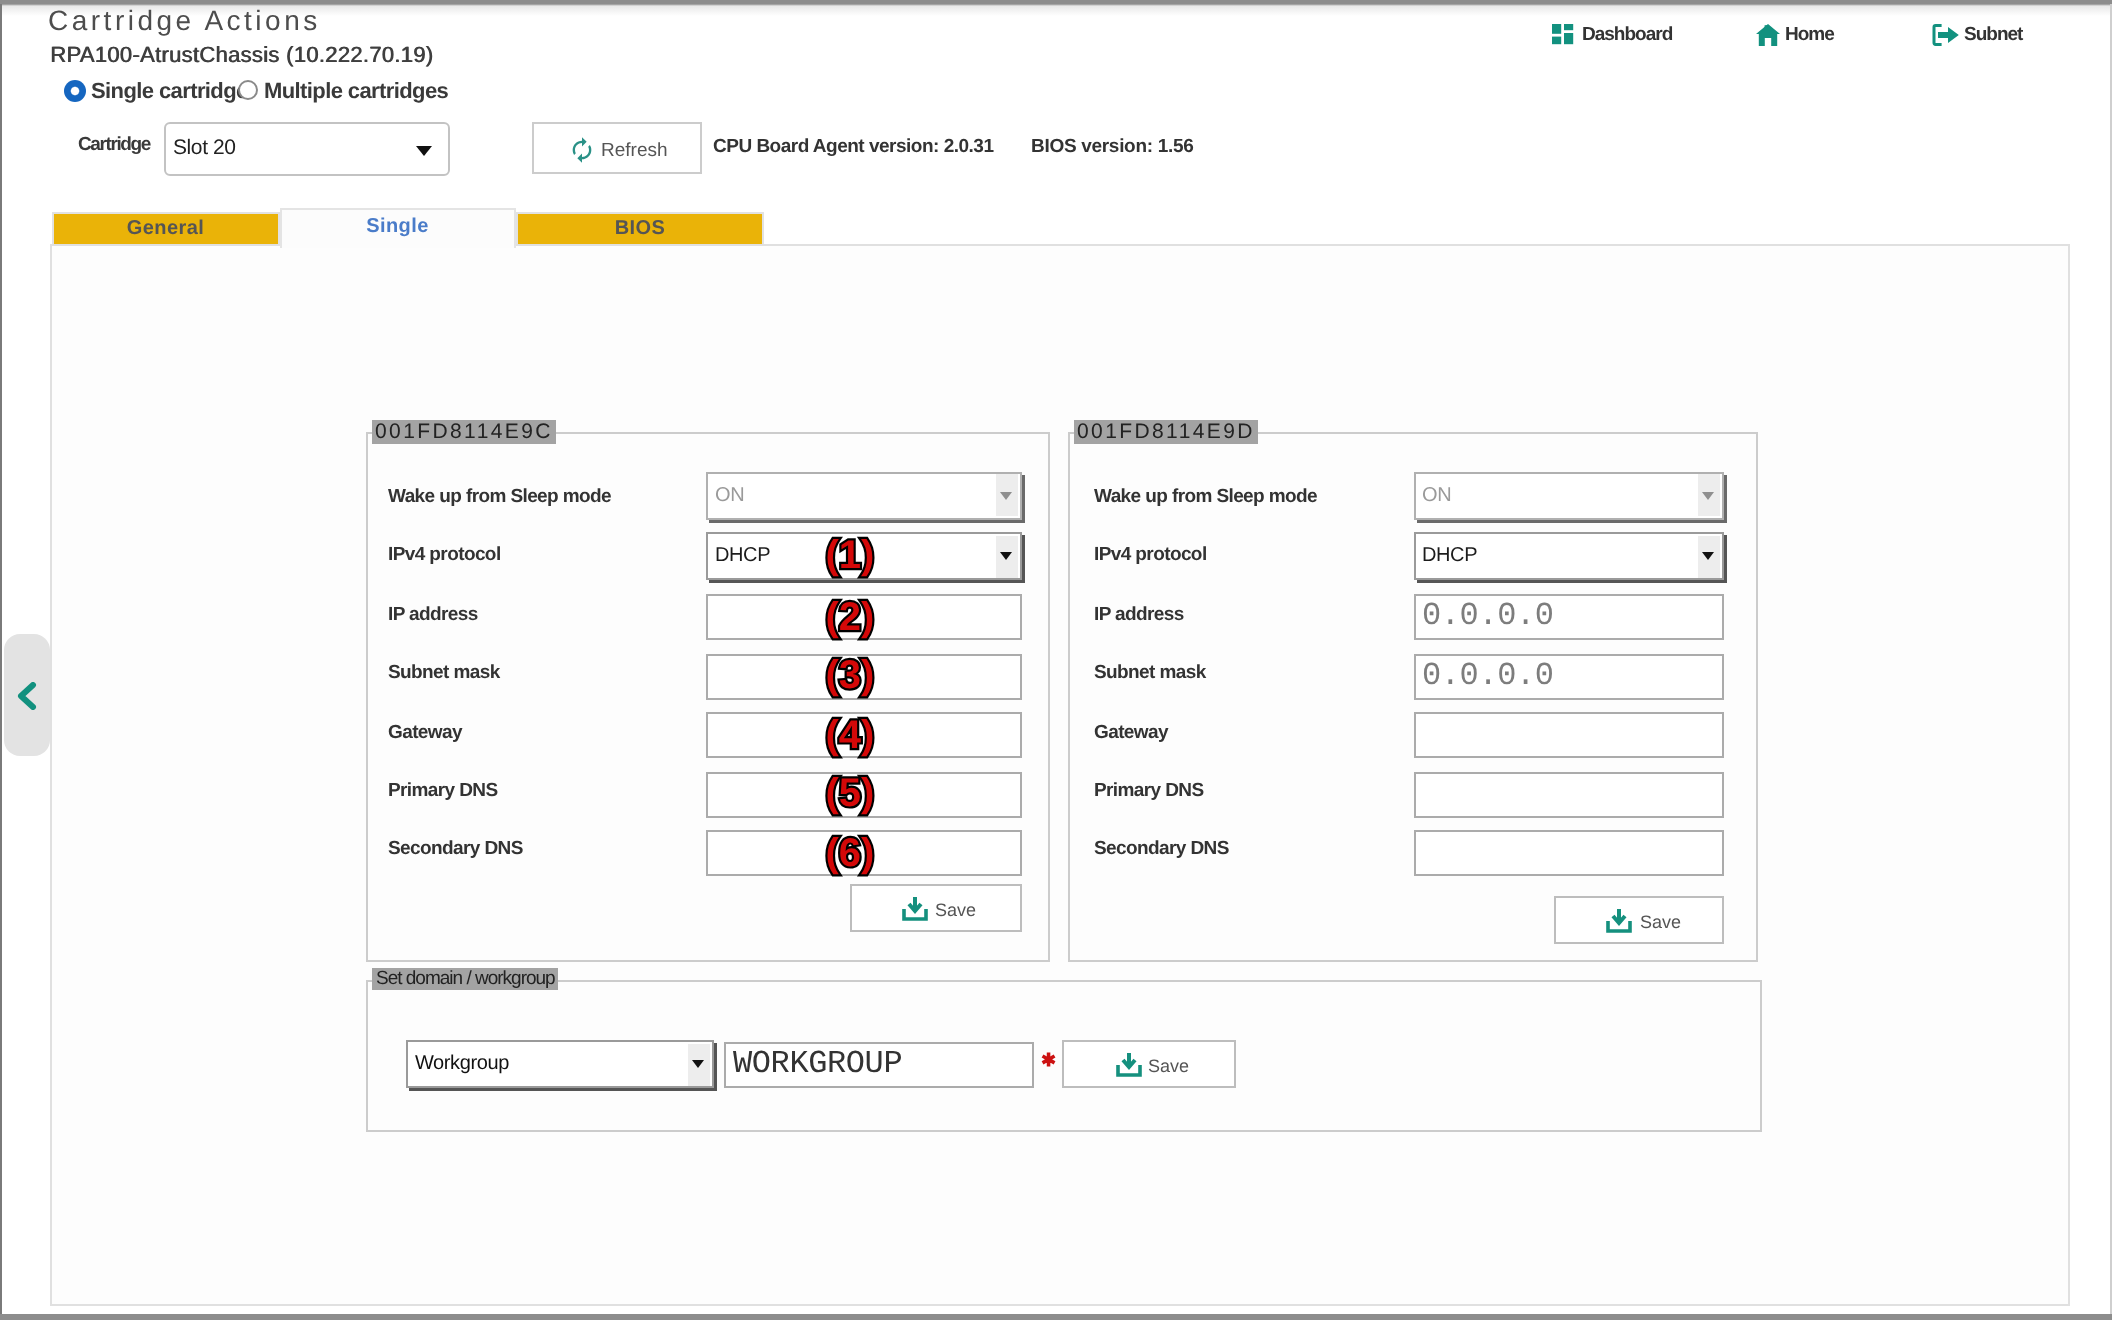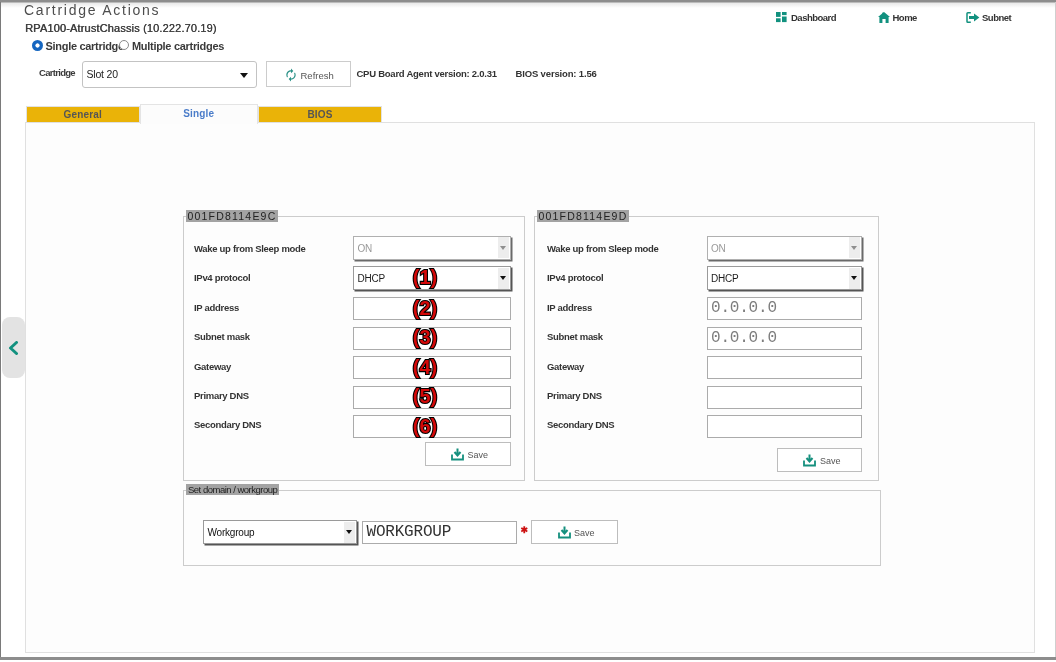--- a/index.html
+++ b/index.html
@@ -13,21 +13,21 @@
 #botbar { left:0; top:657px; width:1056px; height:3px; background:#8d8d8d; }
 
 #h1 { left:24px; top:1.5px; font-size:14px; letter-spacing:1.75px; color:#4d4d4d; }
 #h2 { left:25px; top:22px; font-size:11px; font-weight:normal; letter-spacing:0.15px; color:#3f3f3f; text-shadow:0.4px 0 0 #3f3f3f; }
 .radio-on { left:31.5px; top:39.5px; width:11px; height:11px; border-radius:50%;
   background:radial-gradient(circle at 50% 50%, #ffffff 0 1.8px, #1566c0 2.4px); }
 .radio-off { left:119px; top:40px; width:10px; height:10px; border-radius:50%; border:1px solid #8a8a8a; background:#fff; }
 .rlab { font-size:11px; font-weight:bold; color:#3a3a3a; letter-spacing:-0.3px; top:39.5px; }
 
 #cartlab { left:39px; top:66.5px; font-size:9.5px; font-weight:bold; color:#3a3a3a; letter-spacing:-0.7px; }
-#slotsel { left:82px; top:61px; width:175px; height:27px; border:1px solid #c3c3c3; border-radius:3px; background:#fff; }
+#slotsel { left:82px; top:61px; width:143px; height:27px; border:1px solid #c3c3c3; border-radius:3px; background:#fff; }
 #slotsel .t { position:absolute; left:3.5px; top:5.5px; font-size:10.5px; letter-spacing:-0.2px; color:#222; }
 #slotsel .a { position:absolute; right:8px; top:11px; width:0; height:0; border:4.5px solid transparent; border-top:5.5px solid #111; }
 #refbtn { left:266px; top:61px; width:85px; height:26px; border:1px solid #cccccc; background:#fff; }
 #refbtn span { position:absolute; left:33.5px; top:8px; font-size:9.5px; color:#555; }
 #vers1 { left:356.5px; top:68px; font-size:9.5px; font-weight:bold; color:#333; letter-spacing:-0.25px;}
 #vers2 { left:515.5px; top:68px; font-size:9.5px; font-weight:bold; color:#333; letter-spacing:-0.15px;}
 
 .navtext { top:12px; font-size:9.5px; font-weight:bold; color:#333; letter-spacing:-0.5px; }
 
 .tab { top:106px; height:17px; background:#eab308; border:1px solid #e2e2e2; text-align:center; font-size:10px; font-weight:bold; color:#555; line-height:15px; letter-spacing:0.2px; }

